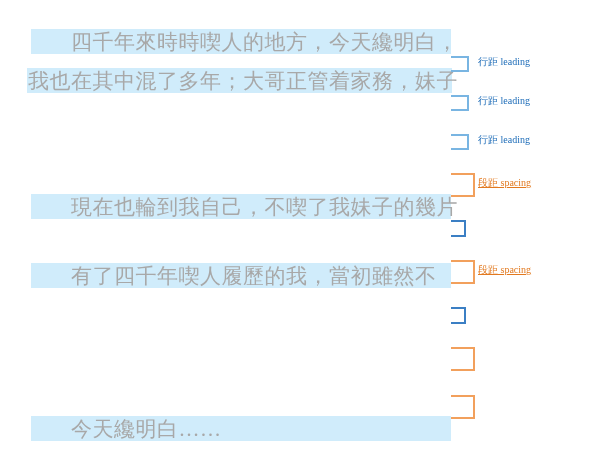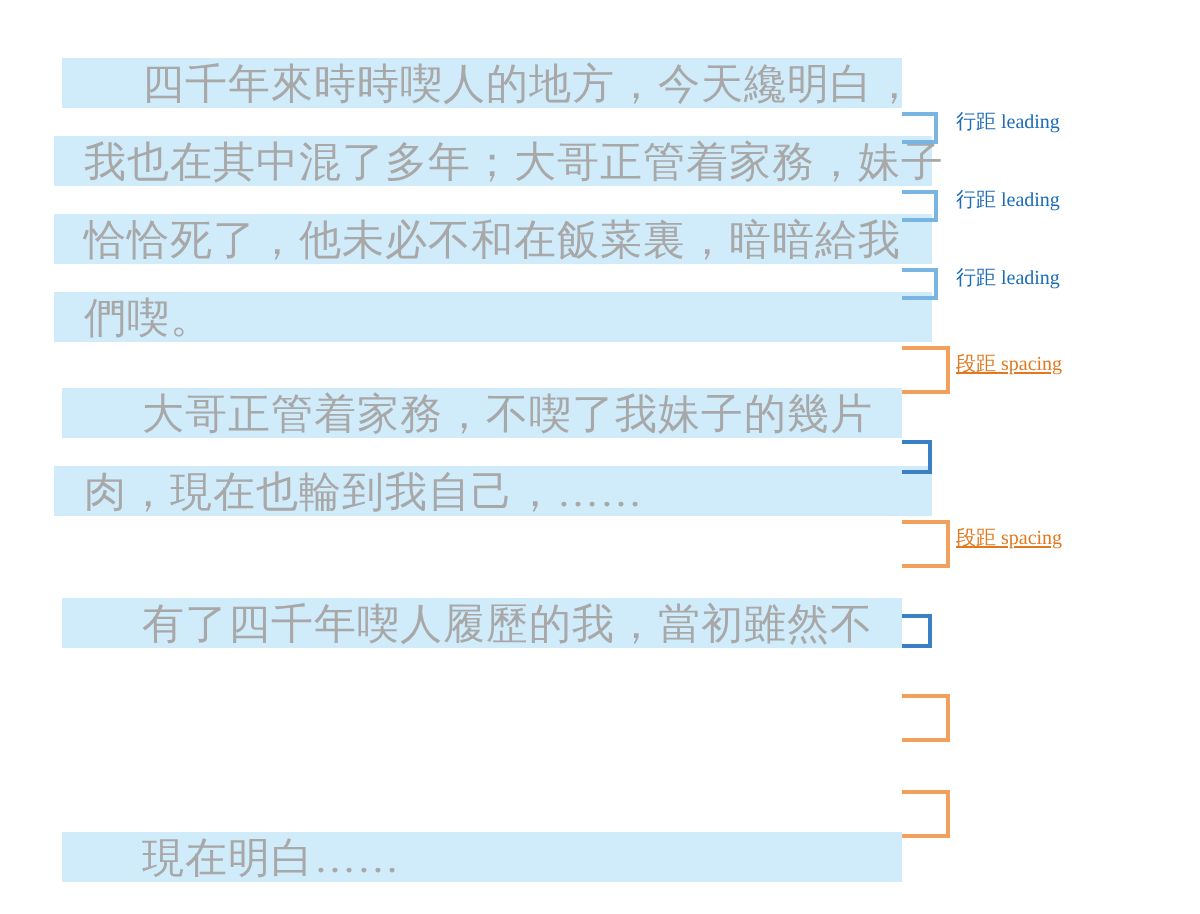--- a/index.html
+++ b/index.html
@@ -14,21 +14,21 @@
   .band{
     position:absolute;
     height:25px;
     background:#d0ecfb;
     color:#a8a8a8;
     font-size:21px;
     line-height:26px;
     white-space:nowrap;
     letter-spacing:0.5px;
   }
-  .band.cont{left:27px;width:424px;padding-left:15px;}
+  .band.cont{left:27px;width:424px;padding-left:1px;}
   .band.first{left:31px;width:420px;padding-left:40px;box-sizing:border-box;}
   
   .br{
     position:absolute;
     border-style:solid;
     border-left:none;
     background:transparent;
   }
   .br.lead{left:451px;width:16px;height:12px;border-width:2px;border-color:#79b5e2;}
   .br.inline{left:451px;width:13px;height:13px;border-width:2px;border-color:#3b7fc4;}
@@ -45,30 +45,27 @@
   .lbl.blue{color:#1d6cb8;}
   .lbl.orange{color:#e2791f;text-decoration:underline;}
 </style>
 </head>
 <body>
 
 <div class="canvas">
 
   <div class="band first" style="top:29px">四千年來時時喫人的地方，今天纔明白，</div>
   <div class="band cont" style="top:68px">我也在其中混了多年；大哥正管着家務，妹子</div>
-  <div class="band cont" style="top:107px">恰恰死了，他未必不和在飯菜裏，暗暗給我</div>
-  <div class="band cont" style="top:146px">們喫。</div>
 
-  <div class="band first" style="top:194px">大哥正管着家務，不喫了我妹子的幾片</div>
-  <div class="band cont" style="top:233px">肉，現在也輪到我自己，……</div>
+  <div class="band first" style="top:194px">現在也輪到我自己，不喫了我妹子的幾片</div>
 
-  <div class="band first" style="top:299px">有了四千年喫人履歷的我，當初雖然不</div>
+  <div class="band first" style="top:263px">有了四千年喫人履歷的我，當初雖然不</div>
 
 
-  <div class="band first" style="top:416px">現在明白……</div>
+  <div class="band first" style="top:416px">今天纔明白……</div>
 
   <div class="br lead" style="top:56px"></div>
   <div class="br lead" style="top:95px"></div>
   <div class="br lead" style="top:134px"></div>
 
   <div class="lbl blue" style="top:53px">行距 leading</div>
   <div class="lbl blue" style="top:92px">行距 leading</div>
   <div class="lbl blue" style="top:131px">行距 leading</div>
 
   <div class="br inline" style="top:220px"></div>

